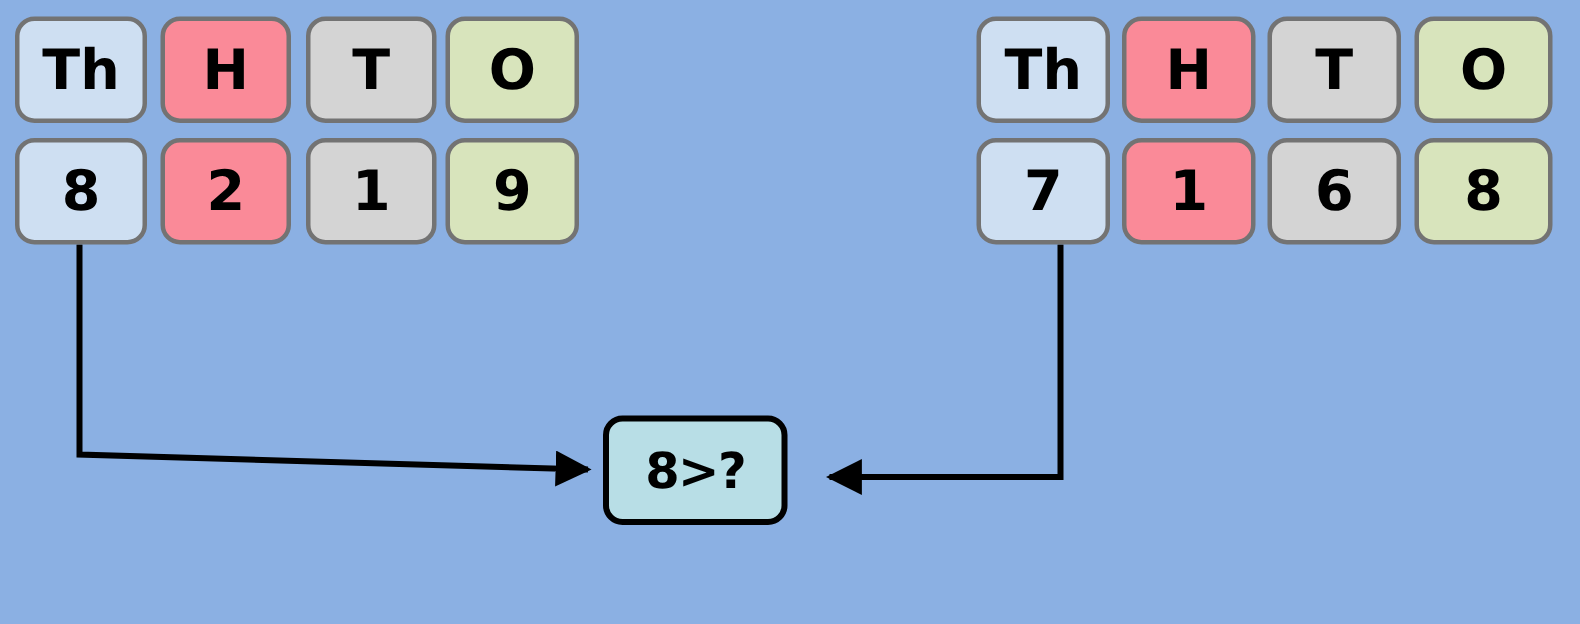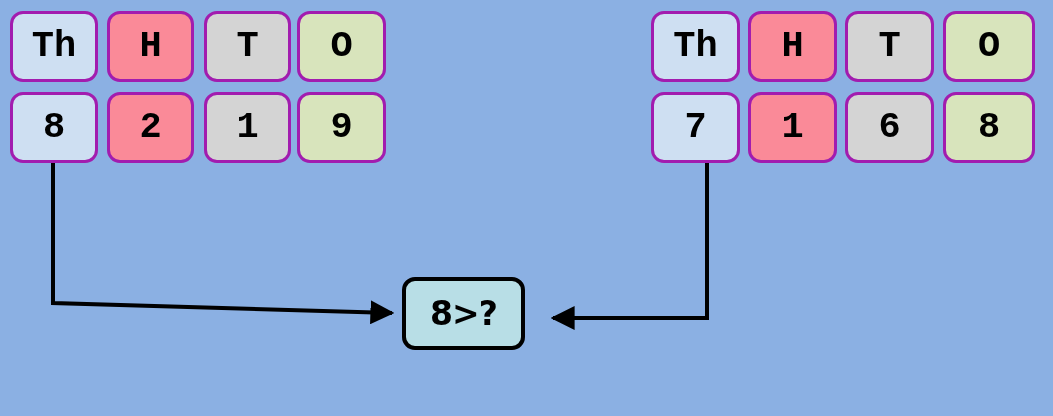--- a/index.html
+++ b/index.html
@@ -17,30 +17,29 @@
   #stage {
     position: absolute;
     left: 0;
     top: 0;
     width: 1053px;
     height: 416px;
   }
   .card {
     position: absolute;
     box-sizing: border-box;
-    border: 3px solid #a21caf;
+    border: 3px solid #737373;
     border-radius: 13px;
     display: flex;
     align-items: center;
     justify-content: center;
     font-weight: bold;
     color: #000000;
     line-height: 1;
     user-select: none;
-    font-family: Liberation Mono, monospace;
   }
   .card.header-card {
     font-size: 37px;
   }
   .card.digit-card {
     font-size: 37px;
   }
   .compare-box {
     position: absolute;
     box-sizing: border-box;

